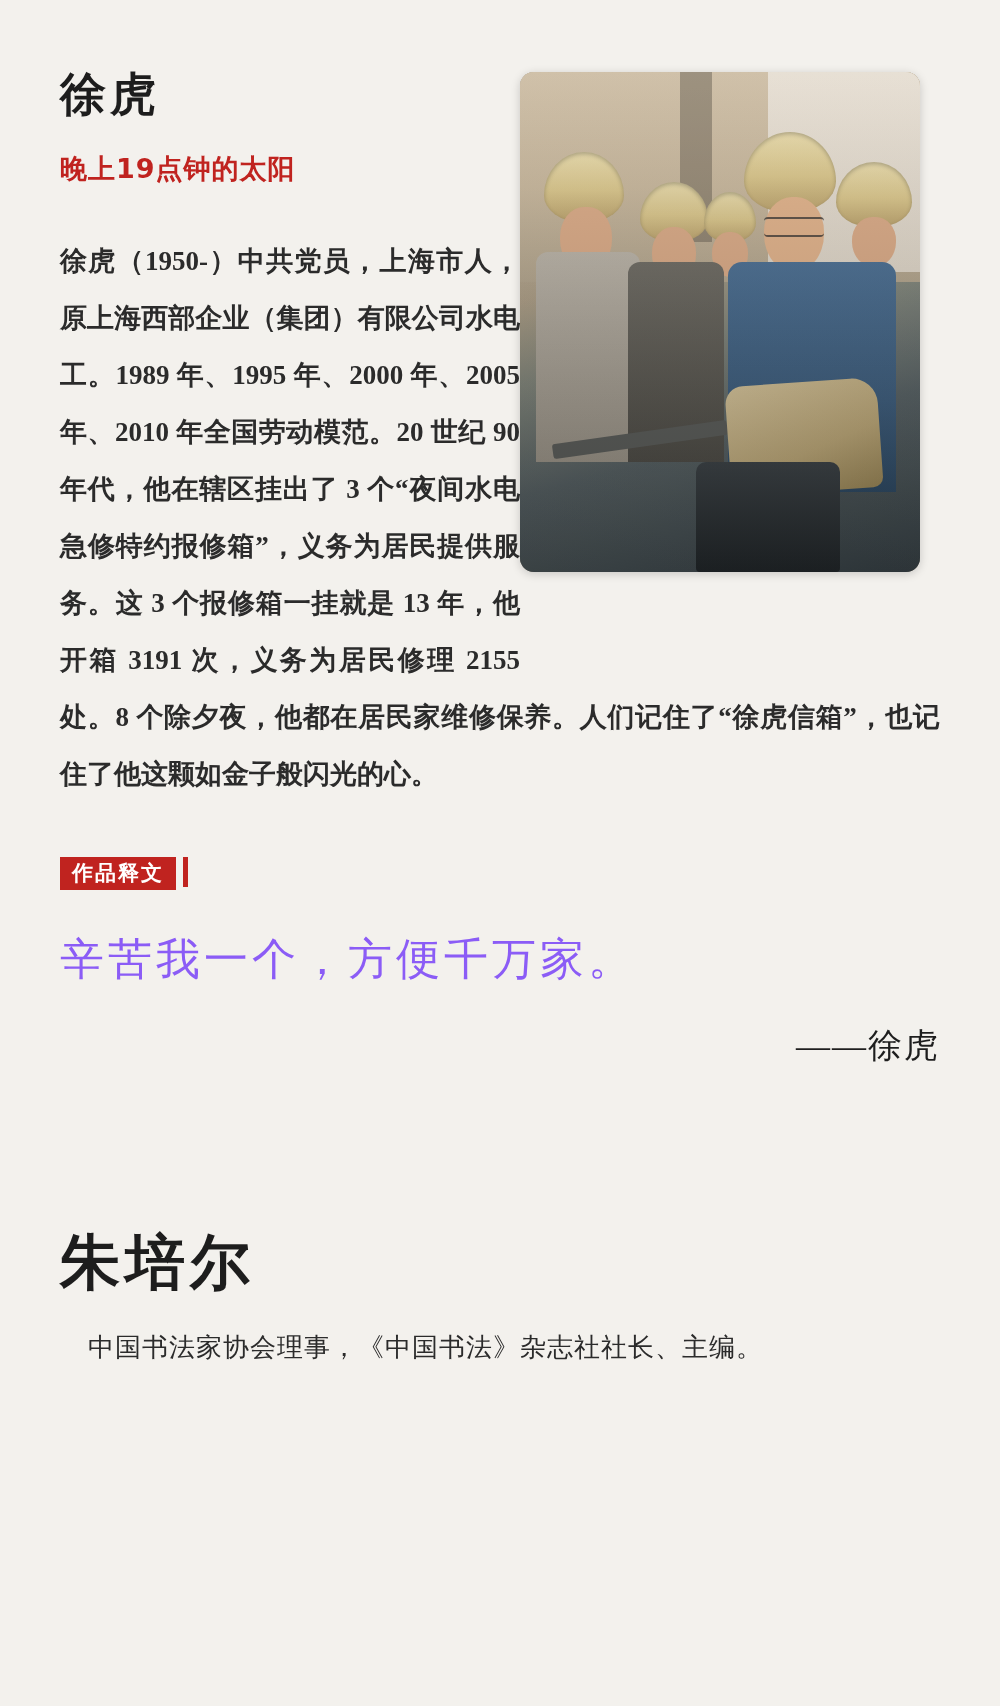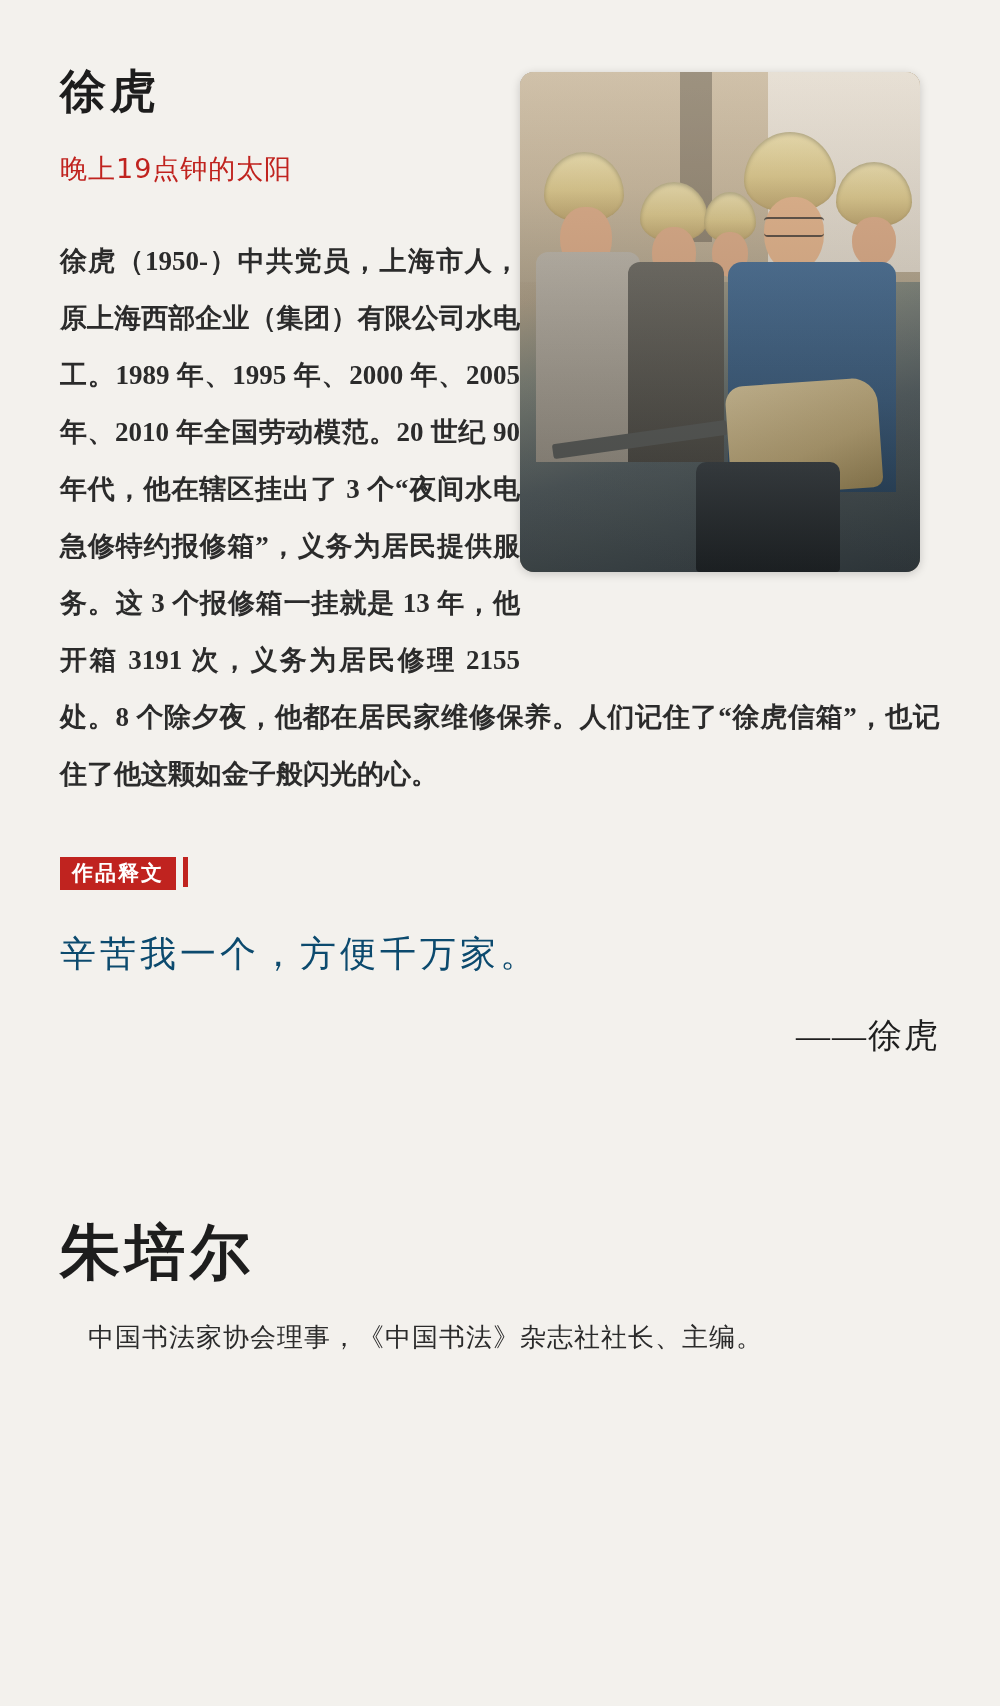--- a/index.html
+++ b/index.html
@@ -24,31 +24,31 @@
     box-sizing: border-box;
   }
 
   
   .header {
     position: relative;
     padding: 70px 60px 0 60px;
     box-sizing: border-box;
   }
   .person-name {
-    font-family: Liberation Mono, monospace;
+    font-family: Liberation Serif, serif;
     font-weight: bold;
     font-size: 46px;
     letter-spacing: 4px;
     color: #1d1d1d;
     line-height: 1.1;
     margin: 0 0 30px 0;
   }
   .subtitle {
     font-family: "DejaVu Sans", "Liberation Sans", sans-serif;
-    font-weight: normal;
+    font-weight: bold;
     font-size: 27px;
     letter-spacing: 1px;
     color: #c0231f;
     margin: 0 0 46px 0;
   }
 
   
   .photo-frame {
     position: absolute;
     top: 72px;
@@ -187,23 +187,23 @@
     width: 5px;
     height: 30px;
     background: #c0231f;
     margin-left: 7px;
   }
 
   
   .quote {
     padding: 0 60px;
     margin-top: 40px;
-    font-size: 36px;
+    font-size: 44px;
     letter-spacing: 4px;
-    color: #0c4a6e;
+    color: #8b5cf6;
     font-family: "DejaVu Serif", "Liberation Serif", serif;
   }
   .quote-attr {
     padding: 0 60px;
     margin-top: 34px;
     text-align: right;
     font-size: 34px;
     letter-spacing: 2px;
     color: #1e1e1e;
   }

